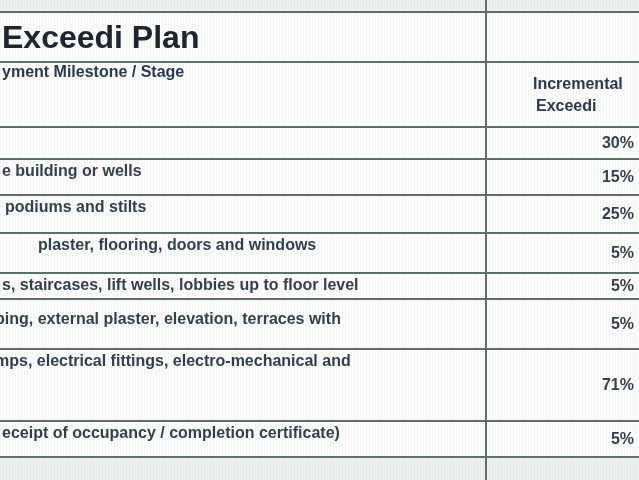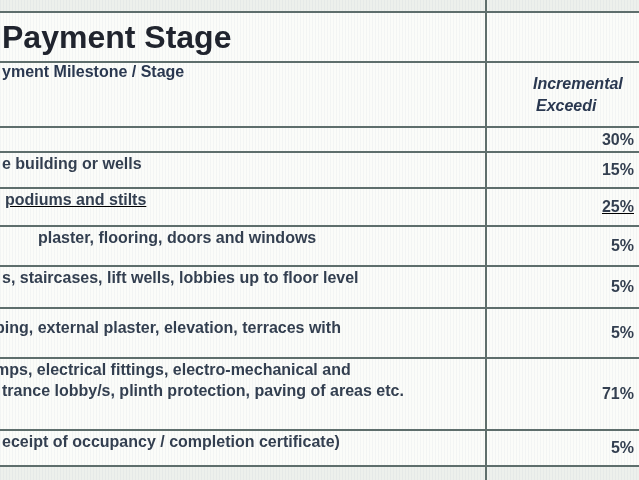--- a/index.html
+++ b/index.html
@@ -47,36 +47,36 @@
   .header-row{height:65px;}
   .milestone-header{
     font-size:16px;font-weight:700;color:var(--c-header);white-space:nowrap;
   }
   .value-header{
     display:flex;flex-direction:column;justify-content:center;
     align-items:flex-start;width:100%;
   }
   .value-header .vh-line{
     font-size:16px;font-weight:700;color:var(--c-header);
-    line-height:22px;white-space:nowrap;font-style:italic;
+    line-height:22px;white-space:nowrap;
   }
   .value-header .vh-1{margin-left:46px;}
   .value-header .vh-2{margin-left:49px;}
   .brow .line{
     font-size:16px;font-weight:700;color:var(--c-text);
     line-height:21px;white-space:nowrap;
   }
   .value-text{
     font-size:16px;font-weight:700;color:var(--c-text);white-space:nowrap;
   }
-  .row-0{height:25px;}
+  .row-0{height:32px;}
   .row-1{height:36px;}
-  .row-2{height:38px;text-decoration:underline;}
+  .row-2{height:38px;}
   .row-3{height:40px;padding-left:36px;}
-  .row-4{height:42px;}
+  .row-4{height:26px;}
   .row-5{height:50px;}
   .row-6{height:72px;}
   .row-7{height:36px;}
   .row-2 .line{margin-left:3px;}
   .row-5 .left-cell{justify-content:flex-start;padding-top:8px;}
   .row-5 .line:first-child{margin-left:-7px;}
   .row-6 .line:first-child{margin-left:-7px;}
   .table-end{
     height:13px;border-top:2px solid var(--c-line);
     background-color:var(--c-bg-outer);
@@ -88,21 +88,21 @@
 </style>
 </head>
 <body>
 
 <div class="sheet pinstripe">
 
   <div class="spacer-top pinstripe"></div>
 
   <div class="trow title-row pinstripe">
     <div class="left-cell">
-      <div class="page-title">Payment Stage</div>
+      <div class="page-title">Exceedi Plan</div>
     </div>
     <div class="right-cell"></div>
   </div>
 
   <div class="trow header-row pinstripe">
     <div class="left-cell">
       <div class="milestone-header">yment Milestone / Stage</div>
     </div>
     <div class="right-cell">
       <div class="value-header">
@@ -161,21 +161,20 @@
           <div class="line">ping, external plaster, elevation, terraces with</div>
         </div>
     <div class="right-cell">
       <span class="value-text">5%</span>
     </div>
   </div>
 
   <div class="trow brow pinstripe row-6">
     <div class="left-cell">
           <div class="line">mps, electrical fittings, electro-mechanical and</div>
-          <div class="line">trance lobby/s, plinth protection, paving of areas etc.</div>
         </div>
     <div class="right-cell">
       <span class="value-text">71%</span>
     </div>
   </div>
 
   <div class="trow brow pinstripe row-7">
     <div class="left-cell">
           <div class="line">eceipt of occupancy / completion certificate)</div>
         </div>

